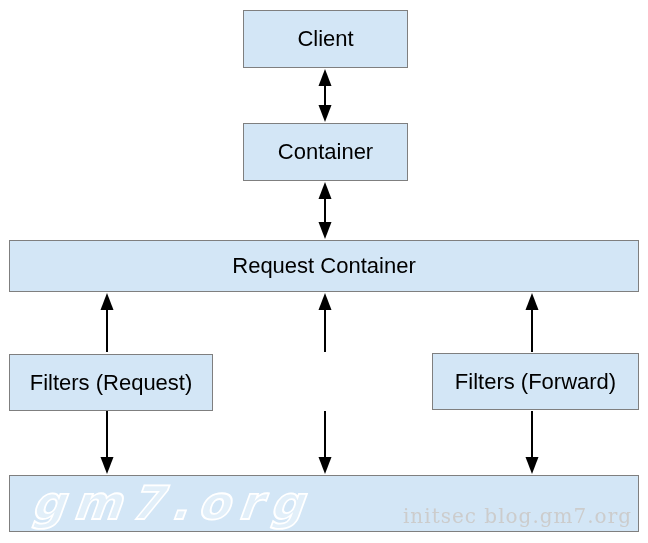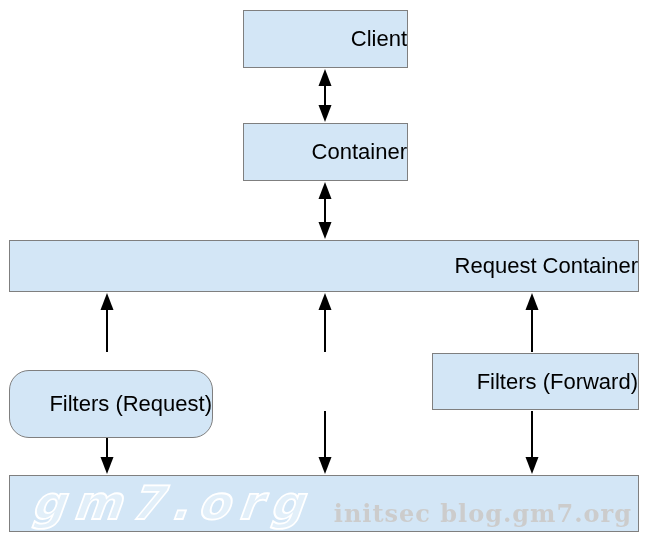--- a/index.html
+++ b/index.html
@@ -23,29 +23,29 @@
     height: 543px;
     pointer-events: none;
   }
   .node {
     position: absolute;
     box-sizing: border-box;
     background: #d3e6f6;
     border: 1px solid #7f7f7f;
     display: flex;
     align-items: center;
-    justify-content: flex-end;
+    justify-content: center;
     font-size: 22px;
     color: #000000;
     white-space: nowrap;
   }
   .node-client   { left: 243px; top: 10px;  width: 165px; height: 58px; }
   .node-listener { left: 243px; top: 123px; width: 165px; height: 58px; }
   .node-container{ left: 9px;   top: 240px; width: 630px; height: 52px; }
-  .node-freq     { left: 9px;   top: 370px; width: 204px; height: 68px; border-radius: 20px; }
+  .node-freq     { left: 9px;   top: 354px; width: 204px; height: 57px; }
   .node-ferr     { left: 220px; top: 353px; width: 203px; height: 57px; }
   .node-ffwd     { left: 432px; top: 353px; width: 207px; height: 57px; }
   .node-servlet  { left: 9px;   top: 475px; width: 630px; height: 57px; }
 
   .wm-logo {
     position: absolute;
     left: 26px;
     top: 50%;
     transform: translateY(-52%) skewX(-20deg);
     font-family: "DejaVu Sans", sans-serif;
@@ -55,25 +55,24 @@
     letter-spacing: 9px;
     color: rgba(255,255,255,0.35);
     -webkit-text-stroke: 1.8px #ffffff;
     pointer-events: none;
   }
   .wm-credit {
     position: absolute;
     right: 6px;
     bottom: 3px;
     font-family: "DejaVu Serif", serif;
-    font-size: 24px;
+    font-size: 20px;
     letter-spacing: 1px;
     color: #cccccc;
     pointer-events: none;
-    font-weight: bold;
   }
 </style>
 </head>
 <body>
 
 <div class="canvas">
 
   <svg class="arrows" width="648" height="543" viewBox="0 0 648 543" xmlns="http://www.w3.org/2000/svg">
 
     <line x1="325" y1="84" x2="325" y2="107" stroke="#000" stroke-width="2"></line>

